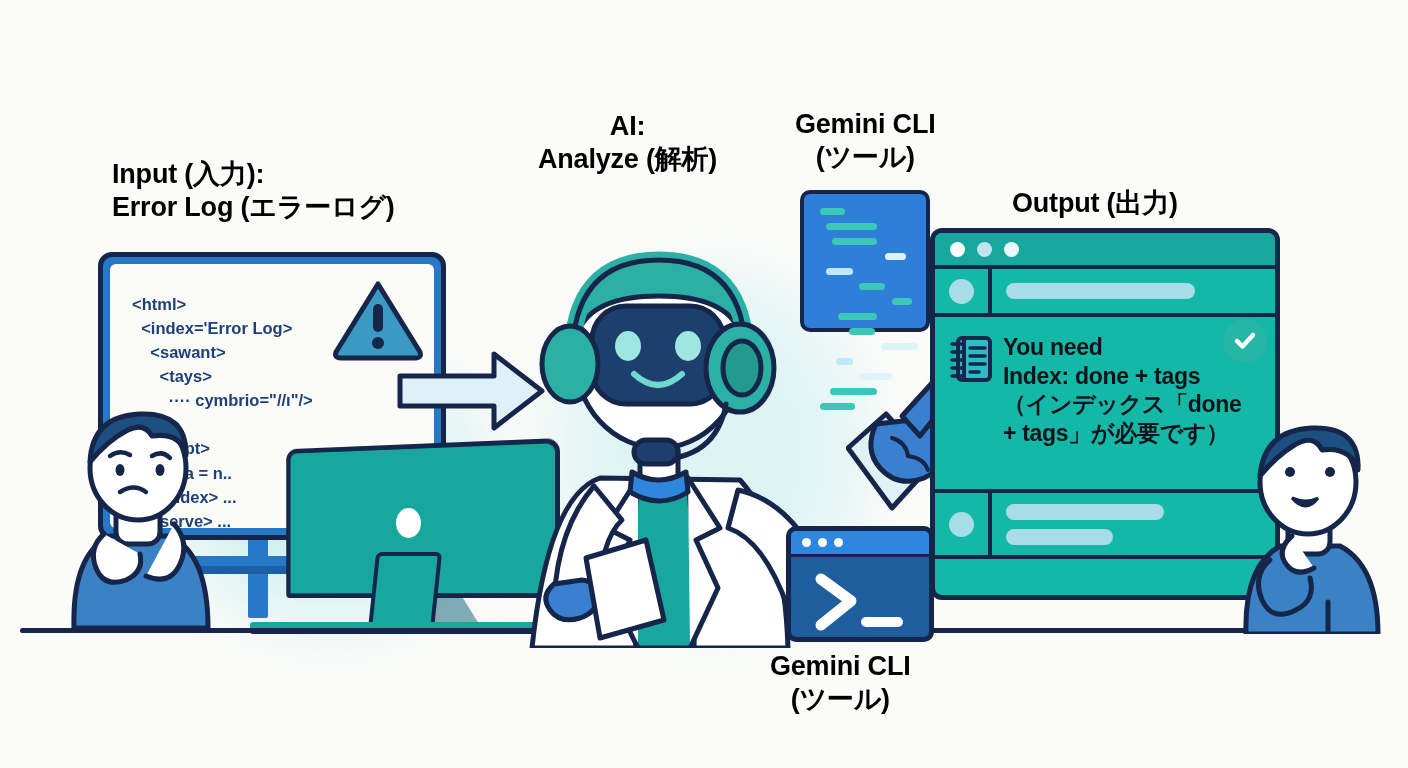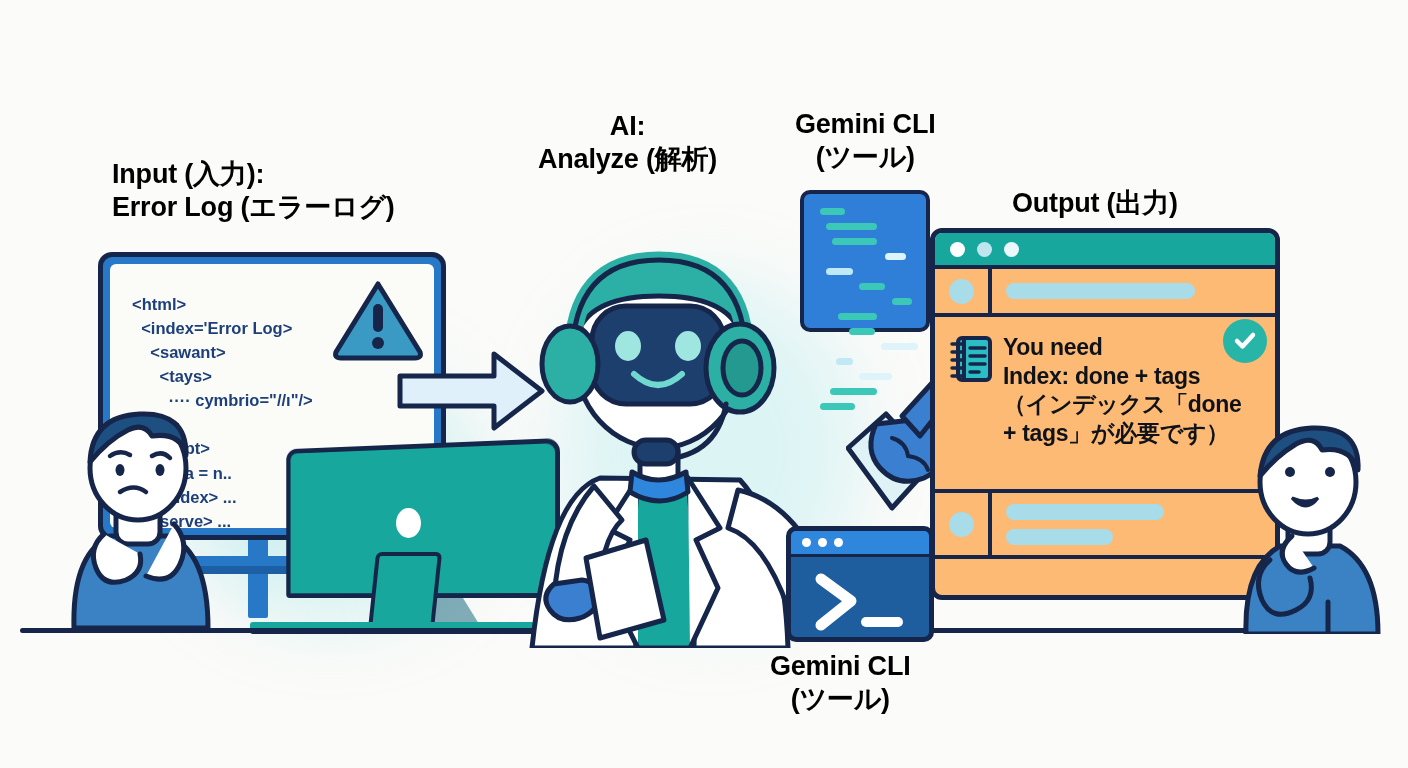--- a/index.html
+++ b/index.html
@@ -103,21 +103,21 @@
   #terminal-body { position:relative; height:100%; }
   #term-prompt { position:absolute; left:22px; top:14px; }
 
   
   #point-hand { left:846px; top:352px; width:130px; height:160px; }
 
   
   #output-win {
     left:930px; top:228px; width:350px; height:372px;
     border:5px solid #15264a; border-radius:12px;
-    background:#fdba74; overflow:hidden;
+    background:#14b8a6; overflow:hidden;
   }
   #output-bar { height:36px; background:#17a79c; display:flex; align-items:center; gap:12px; padding-left:15px;
                 border-bottom:4px solid #15264a; }
   #output-bar i { width:15px; height:15px; border-radius:50%; display:block; }
   .row { display:flex; align-items:center; border-bottom:4px solid #15264a; }
   .row .ava { width:25px; height:25px; border-radius:50%; background:#a8dce8; margin:0 14px; flex:none; }
   .row .divider { width:4px; background:#15264a; align-self:stretch; flex:none; }
   .row .bars { padding:12px 14px; flex:1; }
   .row .bar { height:16px; border-radius:9px; background:#a8dce8; margin-bottom:9px; }
   .row .bar:last-child { margin-bottom:0; }

